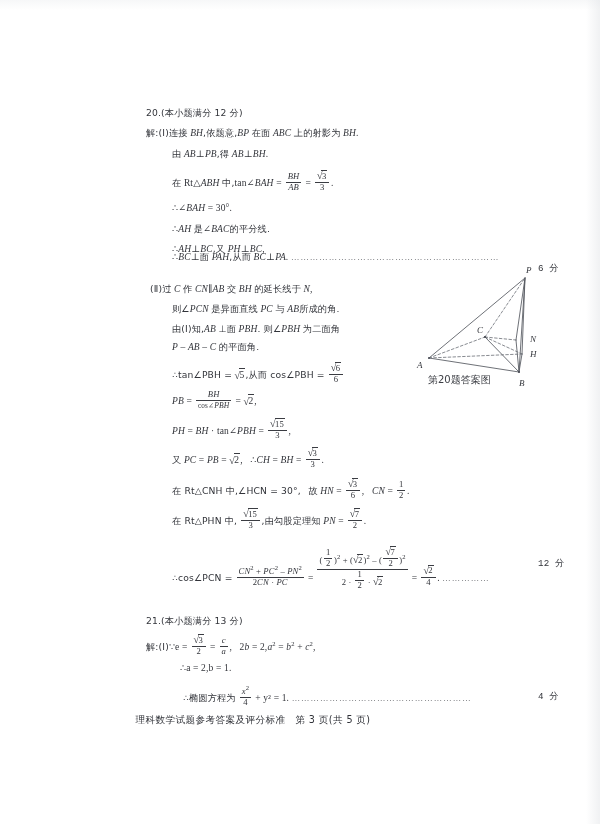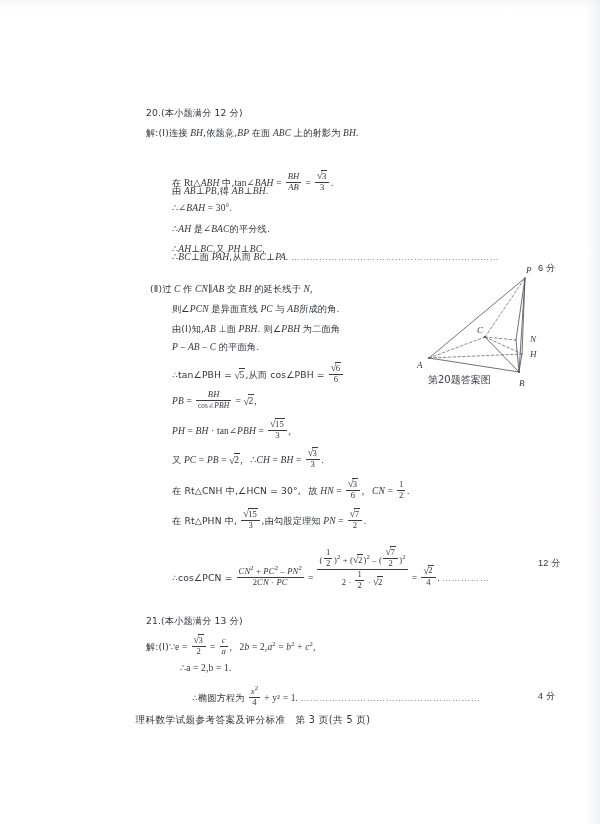--- a/index.html
+++ b/index.html
@@ -73,21 +73,21 @@
     border-top: 0.8px solid #3a3c42;
     padding: 0.5px 1px 0 0.5px;
     margin-left: -1.2px;
   }
   .dots {
     letter-spacing: 1.1px;
     font-size: 8.4px;
     color: #4a4c52;
   }
   .score {
-    font-family: Liberation Sans, sans-serif;
+    font-family: Liberation Mono, monospace;
     font-size: 9.2px;
   }
 
   
   .figure {
     position: absolute;
     left: 398px;
     top: 262px;
     width: 152px;
     height: 132px;
@@ -133,21 +133,21 @@
 
   <div class="line" style="left:146px; top:126px;">
     <span class="cn">解:(Ⅰ)</span><span class="cn">连接</span>
     <span class="it">BH</span><span class="cn">,依题意,</span><span class="it">BP</span>
     <span class="cn">在面</span>
     <span class="it">ABC</span>
     <span class="cn">上的射影为</span>
     <span class="it">BH</span><span>.</span>
   </div>
 
-  <div class="line" style="left:172px; top:147px;margin-top:37px;">
+  <div class="line" style="left:172px; top:147px;">
     <span class="cn">由</span>
     <span class="it">AB</span><span>⊥</span><span class="it">PB</span><span class="cn">,得</span>
     <span class="it">AB</span><span>⊥</span><span class="it">BH</span><span>.</span>
   </div>
 
   <div class="line" style="left:172px; top:170px;">
     <span class="cn">在</span>
     <span class="num">Rt</span><span>△</span><span class="it">ABH</span>
     <span class="cn">中,</span><span class="num">tan</span><span>∠<span class="it">BAH</span></span> =
     <span class="frac"><span class="top it">BH</span><span class="bot it">AB</span></span> =
@@ -317,21 +317,21 @@
   <div class="line" style="left:146px; top:634px;">
     <span class="cn">解:(Ⅰ)</span><span>∵e =</span>
     <span class="frac"><span class="top"><span class="rad"><span class="sign">√</span><span class="body">3</span></span></span><span class="bot">2</span></span>
     <span>=</span>
     <span class="frac"><span class="top it">c</span><span class="bot it">a</span></span><span>,</span>&nbsp;&nbsp;
     <span>2<span class="it">b</span> = 2,<span class="it">a</span><span class="sup">2</span> = <span class="it">b</span><span class="sup">2</span> + <span class="it">c</span><span class="sup">2</span>,</span>
   </div>
 
   <div class="line" style="left:180px; top:662px;">∴a = 2,b = 1.</div>
 
-  <div class="line" style="left:192px; top:684px;">
+  <div class="line" style="left:183px; top:684px;">
     <span class="cn">∴椭圆方程为</span>
     <span class="frac"><span class="top"><span class="it">x</span><span class="sup">2</span></span><span class="bot">4</span></span>
     <span><span>+ y² = 1.</span></span>
     <span class="dots">…………………………………………………</span>
   </div>
   <div class="line score" style="left:538px; top:690px;">4 分</div>
 
   <div class="footer">理科数学试题参考答案及评分标准　第 3 页(共 5 页)</div>
 
 </div>

